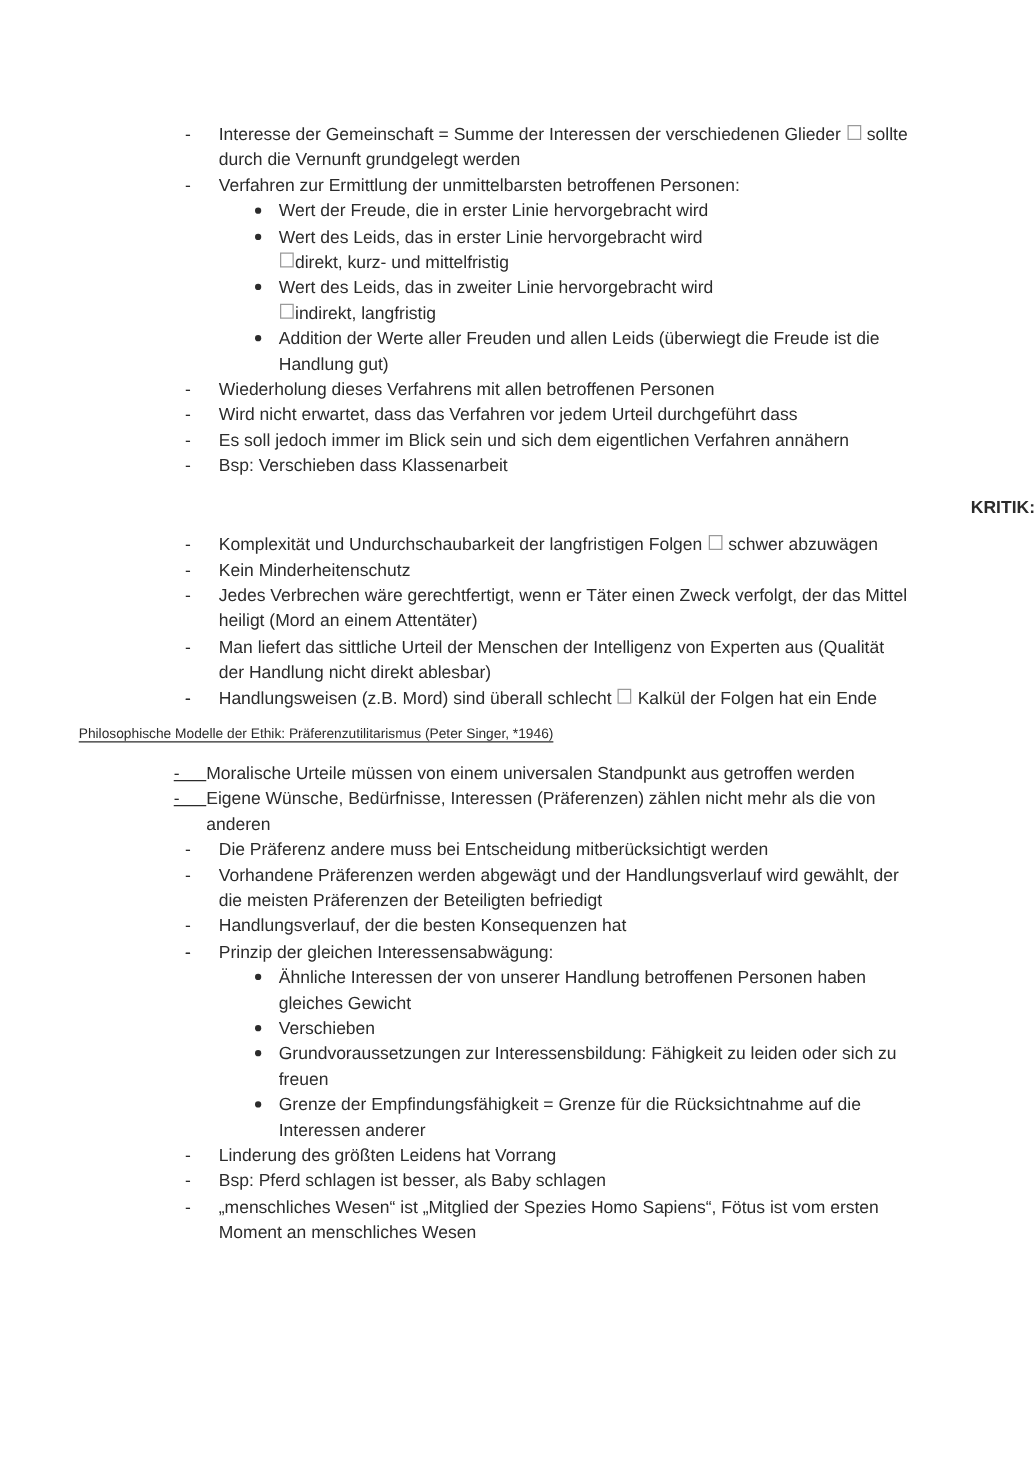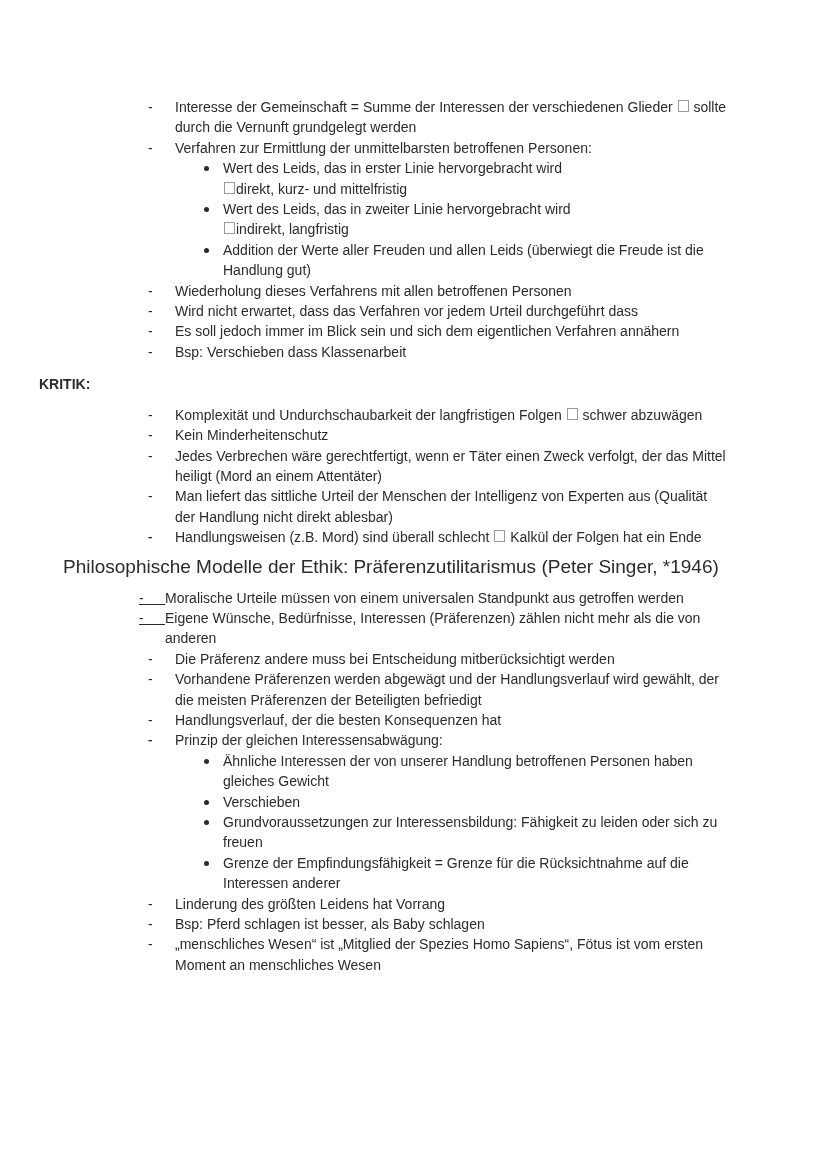--- a/index.html
+++ b/index.html
@@ -52,39 +52,44 @@
     border: 1px solid #9a9a9a;
     margin: 0 1px;
     vertical-align: 0;
   }
 
   h2.kritik {
     margin: 12px 0 10px 39px;
     font-size: 14px;
     font-weight: bold;
     line-height: 20.4px;
+    text-align: right;
   }
   h1.section {
     margin: 8px 0 10px 63px;
-    font-size: 19px;
+    font-size: 11px;
     font-weight: 400;
     line-height: 22px;
+    text-decoration: underline;
     text-underline-offset: 3px;
     text-decoration-thickness: 1px;
   }
 </style>
 </head>
 <body>
 
 <div class="page">
   <div class="content">
 
     <div class="list">
         <div class="item l1"><span class="marker">-</span><span class="txt">Interesse der Gemeinschaft = Summe der Interessen der verschiedenen Glieder <span class="glyphbox"></span> sollte<br>durch die Vernunft grundgelegt werden</span></div>
         <div class="item l1"><span class="marker">-</span><span class="txt">Verfahren zur Ermittlung der unmittelbarsten betroffenen Personen:</span></div>
+        <div class="item l2"><span class="marker">
+            <span class="bullet-dot"></span>
+          </span><span class="txt">Wert der Freude, die in erster Linie hervorgebracht wird</span></div>
         <div class="item l2"><span class="marker">
             <span class="bullet-dot"></span>
           </span><span class="txt">Wert des Leids, das in erster Linie hervorgebracht wird<br><span class="glyphbox"></span>direkt, kurz- und mittelfristig</span></div>
         <div class="item l2"><span class="marker">
             <span class="bullet-dot"></span>
           </span><span class="txt">Wert des Leids, das in zweiter Linie hervorgebracht wird<br><span class="glyphbox"></span>indirekt, langfristig</span></div>
         <div class="item l2"><span class="marker">
             <span class="bullet-dot"></span>
           </span><span class="txt">Addition der Werte aller Freuden und allen Leids (überwiegt die Freude ist die<br>Handlung gut)</span></div>
         <div class="item l1"><span class="marker">-</span><span class="txt">Wiederholung dieses Verfahrens mit allen betroffenen Personen</span></div>

